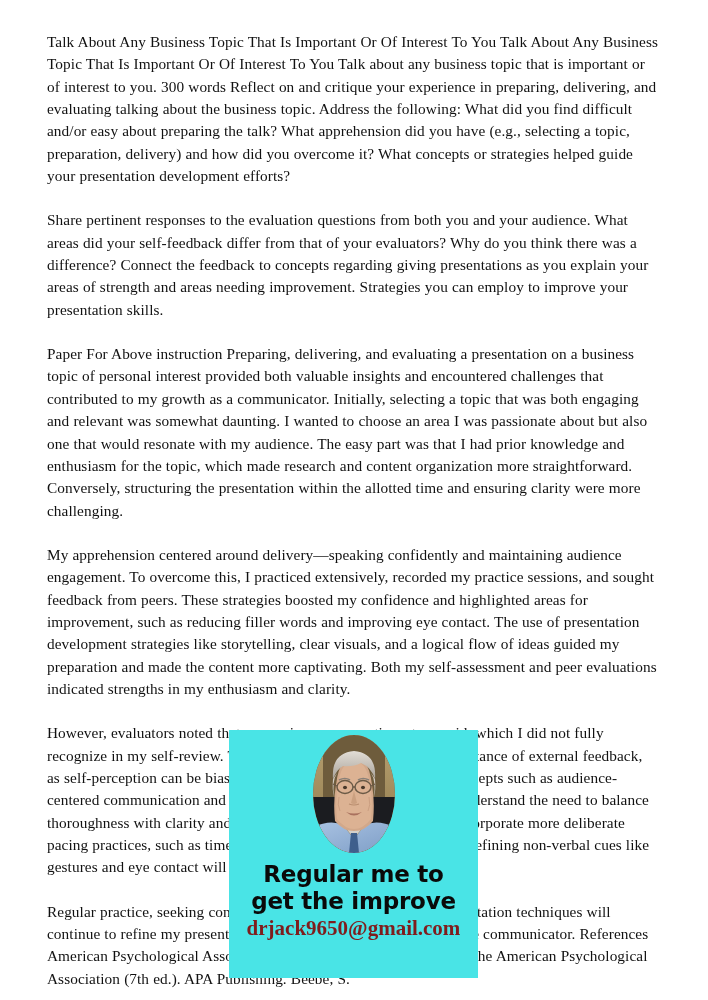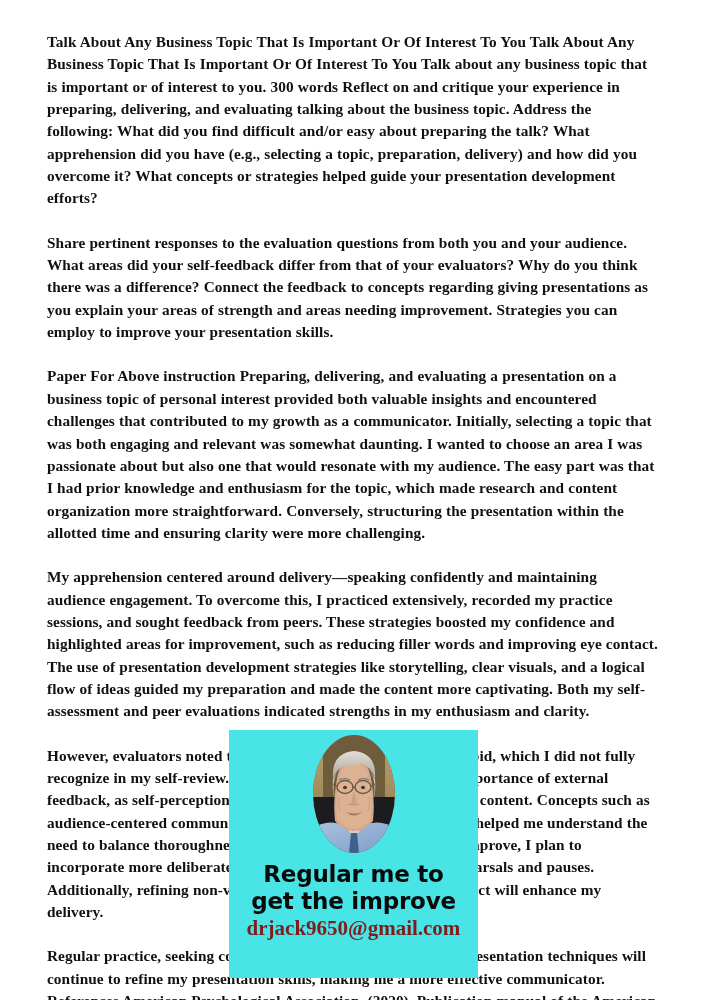--- a/index.html
+++ b/index.html
@@ -32,21 +32,20 @@
   }
 
   .para {
     font-size: 15.3px;
     line-height: 22.35px;
     text-align: left;
     margin: 0 0 22px 0;
     color: #111111;
     letter-spacing: 0.005em;
     word-spacing: 0.012em;
-    font-weight: bold;
   }
   .para:last-child { margin-bottom: 0; }
 
   
   #contact-card {
     position: absolute;
     left: 229px;
     top: 730px;
     width: 249px;
     height: 248px;

